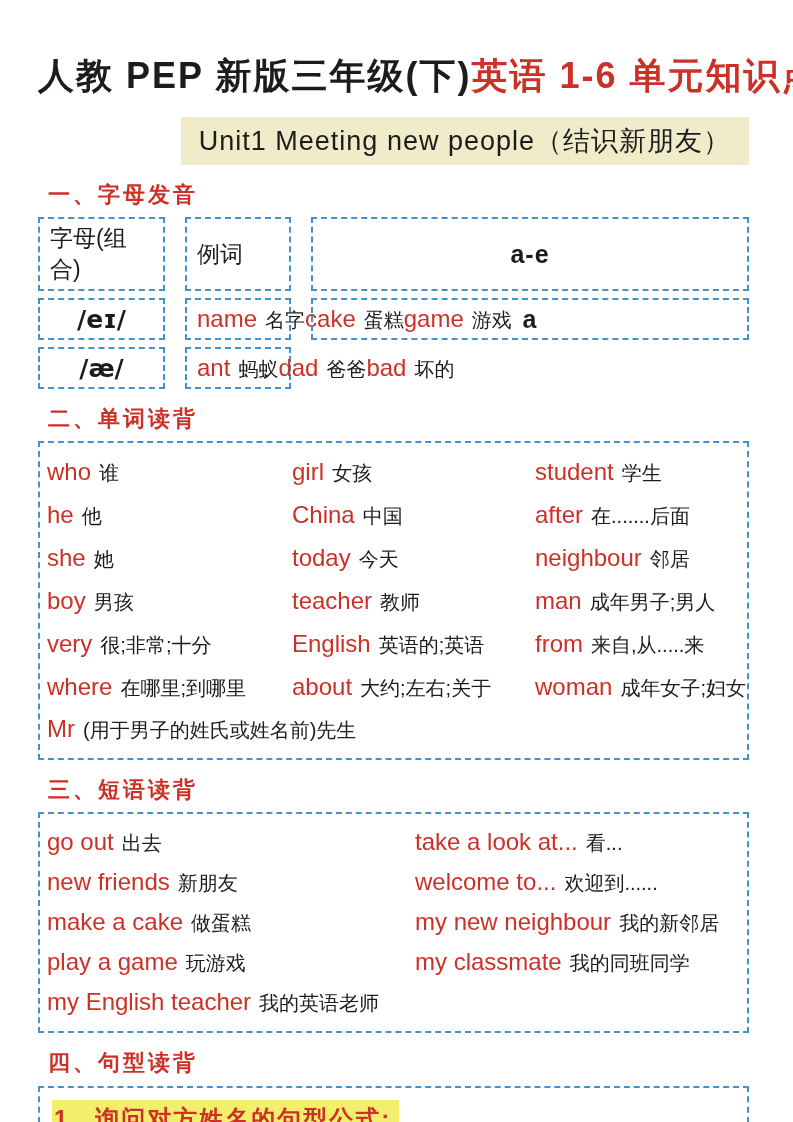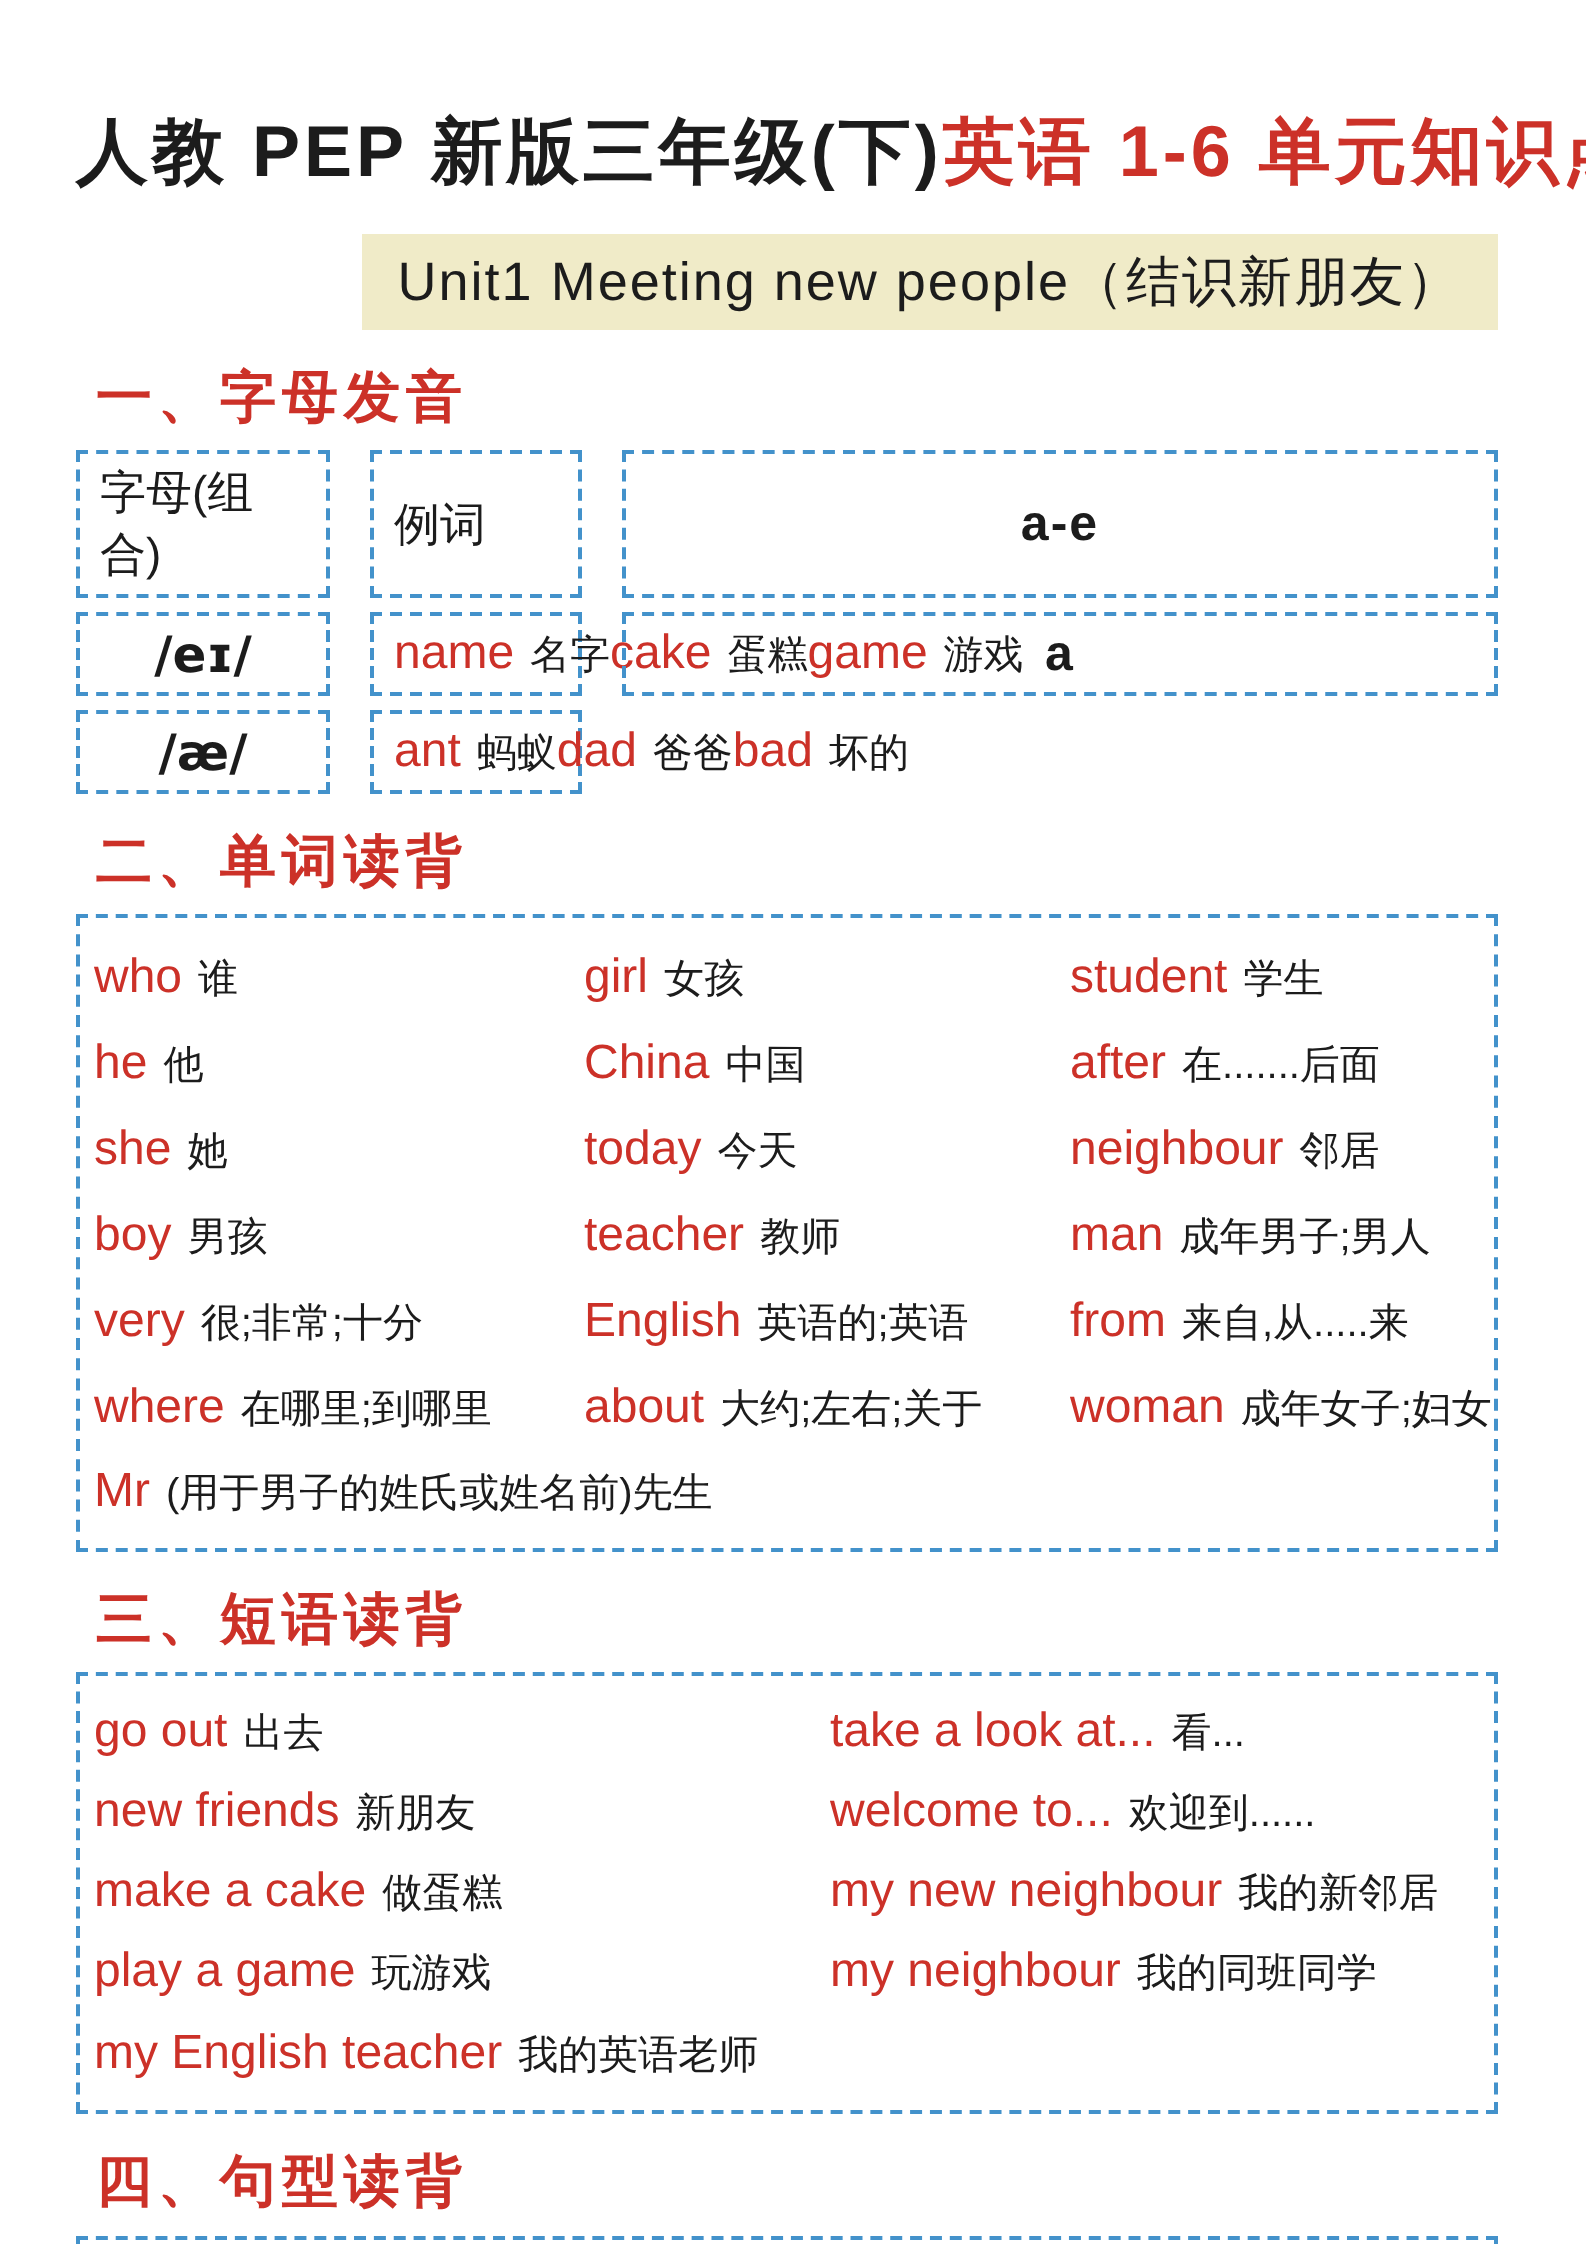--- a/index.html
+++ b/index.html
@@ -27,21 +27,21 @@
 
   .banner-wrap{text-align:right;margin-top:16px}
   .banner{
     display:inline-block;background:var(--banner);
     font-size:27px;font-weight:500;letter-spacing:1px;
     padding:6px 18px;
   }
 
   
   .sec-head{
-    color:var(--red);font-size:28px;font-weight:700;
+    color:var(--red);font-size:22px;font-weight:700;
     letter-spacing:3px;margin:15px 0 7px 10px;
   }
 
   
   .ptable{display:grid;grid-template-columns:127px 106px 1fr;gap:7px 20px;margin-top:4px}
   .pcell{
     border:2px dashed var(--blue);
     min-height:42px;padding:4px 10px;
     display:flex;align-items:center;font-size:23px;
   }
@@ -164,21 +164,21 @@
     <div class="prow">
       <span class="pair"><span class="en">new friends</span><span class="zh">新朋友</span></span>
       <span class="pair"><span class="en">welcome to...</span><span class="zh">欢迎到......</span></span>
     </div>
     <div class="prow">
       <span class="pair"><span class="en">make a cake</span><span class="zh">做蛋糕</span></span>
       <span class="pair"><span class="en">my new neighbour</span><span class="zh">我的新邻居</span></span>
     </div>
     <div class="prow">
       <span class="pair"><span class="en">play a game</span><span class="zh">玩游戏</span></span>
-      <span class="pair"><span class="en">my neighbour</span><span class="zh">我的同班同学</span></span>
+      <span class="pair"><span class="en">my classmate</span><span class="zh">我的同班同学</span></span>
     </div>
     <div class="fullrow">
       <span class="pair"><span class="en">my English teacher</span><span class="zh">我的英语老师</span></span>
     </div>
   </div>
 
   <div class="sec-head">四、句型读背</div>
 
   <div class="sbox">
     <span class="hl">1、询问对方姓名的句型公式:</span>

